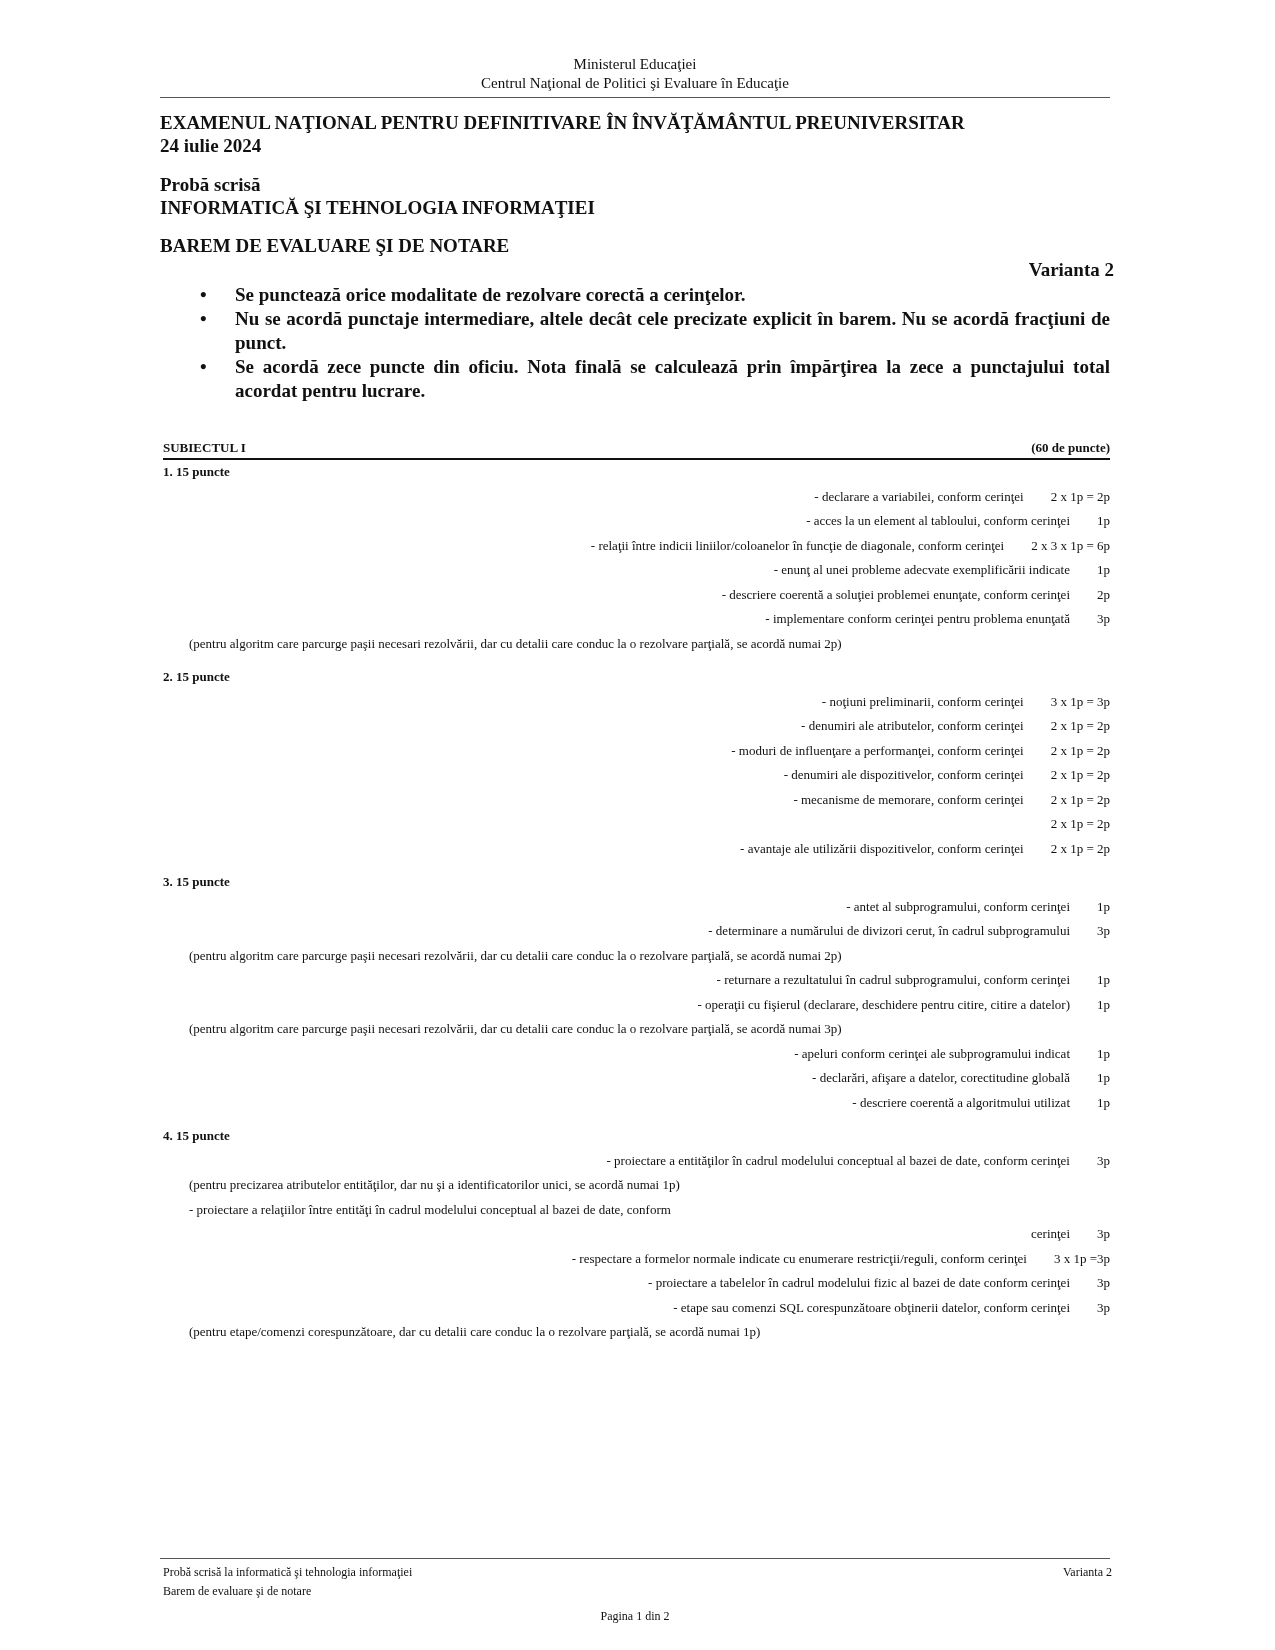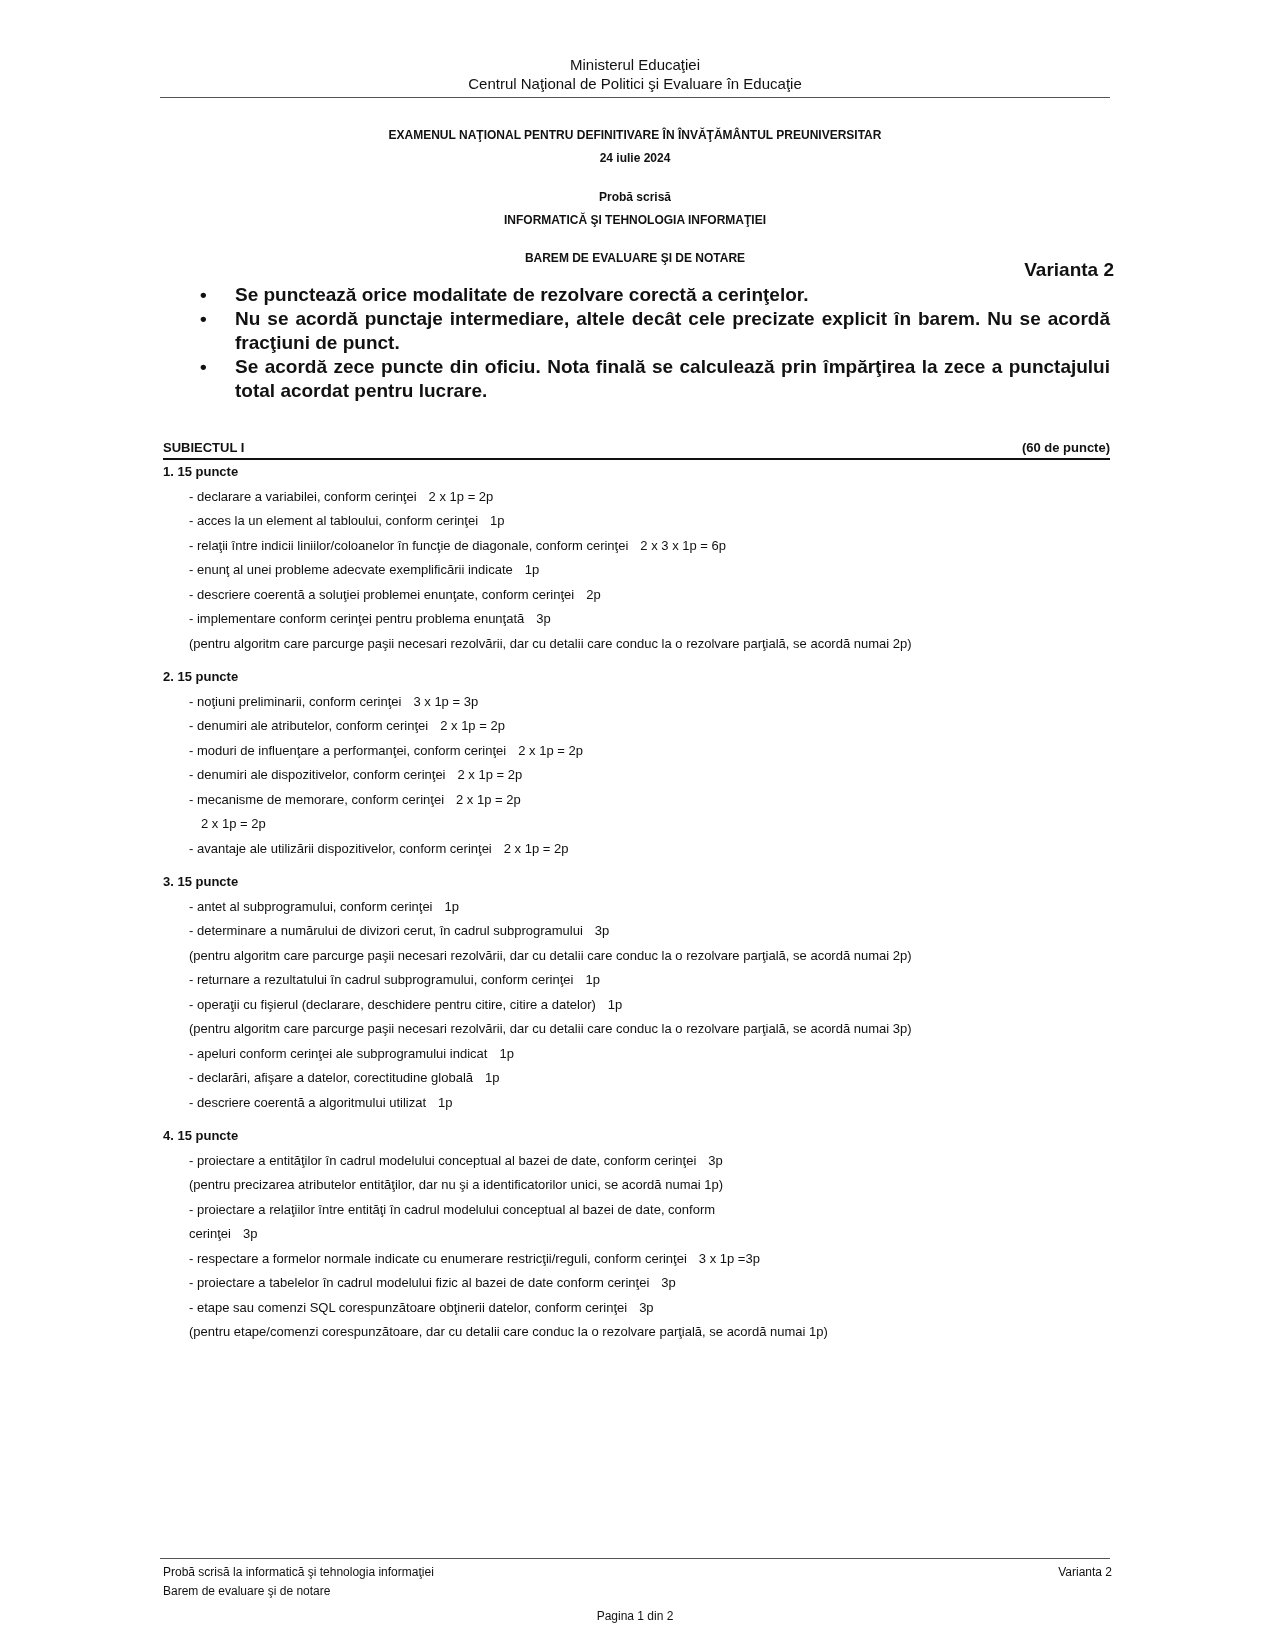--- a/index.html
+++ b/index.html
@@ -1,47 +1,47 @@
 <!DOCTYPE html>
 <html><head>
 <meta charset="utf-8">
 <style>
   html, body { margin: 0; padding: 0; background: #ffffff; }
   body {
     width: 1275px; height: 1650px; position: relative; overflow: hidden;
     font-family: "Liberation Sans", sans-serif; color: #111111;
   }
-  .page { position: absolute; left: 0; top: 0; width: 1275px; height: 1650px; }
+  .page { position: absolute; left: 0; top: 0; width: 1275px; height: 1650px; font-family: Liberation Serif, serif; }
 
   .hdr { position: absolute; left: 160px; width: 950px; text-align: center; font-size: 15px; line-height: 19px; }
   .hdr1 { top: 55px; }
   .hdr2 { top: 74px; }
   .hrule { position: absolute; left: 160px; width: 950px; height: 0; border-top: 1.5px solid #555; }
   .hr-top { top: 97px; }
   .hr-bot { top: 1558px; }
 
-  .title { position: absolute; left: 160px; width: 950px; text-align: center; font-weight: bold; font-size: 12px; line-height: 22px; margin-top: 12px; }
+  .title { position: absolute; left: 160px; width: 950px; font-weight: bold; font-size: 19px; line-height: 22px; }
   .t1 { top: 112px; }
   .t2 { top: 135px; }
   .t3 { top: 174px; }
   .t4 { top: 197px; }
   .t5 { top: 235px; }
   .variant { position: absolute; right: 161px; top: 259px; font-weight: bold; font-size: 19px; line-height: 22px; }
 
   .bullets { position: absolute; left: 200px; top: 283px; width: 910px; font-weight: bold; font-size: 19px; line-height: 24px; }
   .bullet { position: relative; padding-left: 35px; text-align: justify; }
   .bullet .dot { position: absolute; left: 0; top: 0; }
 
   .content { position: absolute; left: 163px; top: 437px; width: 947px; font-size: 13px; line-height: 24.5px; }
   .subj-row { display: flex; justify-content: space-between; font-weight: bold; border-bottom: 2px solid #111; line-height: 21px; }
   .subj-row span { text-decoration: none; }
   .q-title { font-weight: bold; }
   .q-block { margin-bottom: 0; }
   .q-gap { height: 9px; }
-  .row { display: flex; justify-content: flex-start; padding-left: 26px; }
+  .row { display: flex; justify-content: flex-end; padding-left: 26px; gap: 15px; }
   .row .score { white-space: nowrap; padding-left: 12px; }
   .note { padding-left: 26px; text-align: justify; text-align-last: left; }
 
   .ftr { position: absolute; font-size: 12px; line-height: 19px; }
   .f1 { left: 163px; top: 1563px; }
   .f2 { left: 163px; top: 1582px; }
   .f3 { right: 163px; top: 1563px; }
   .f4 { left: 160px; width: 950px; text-align: center; top: 1607px; }
 </style>
 </head>

